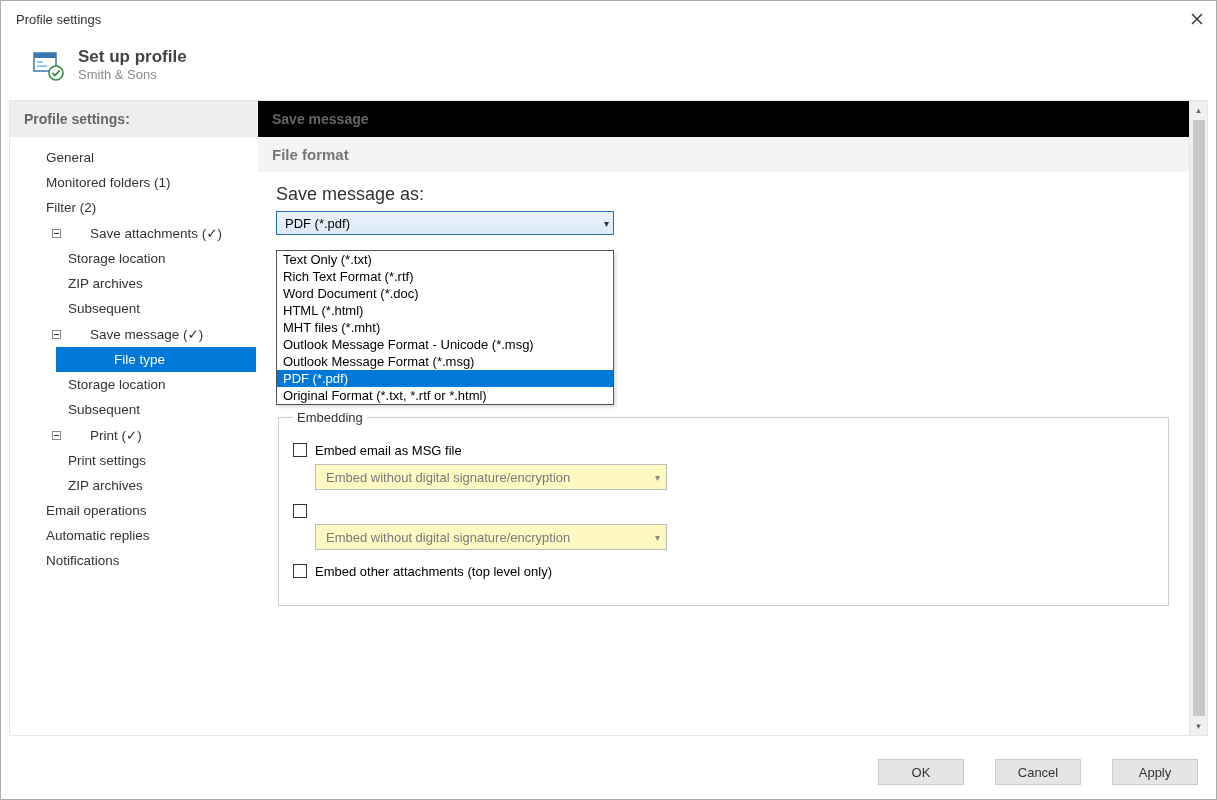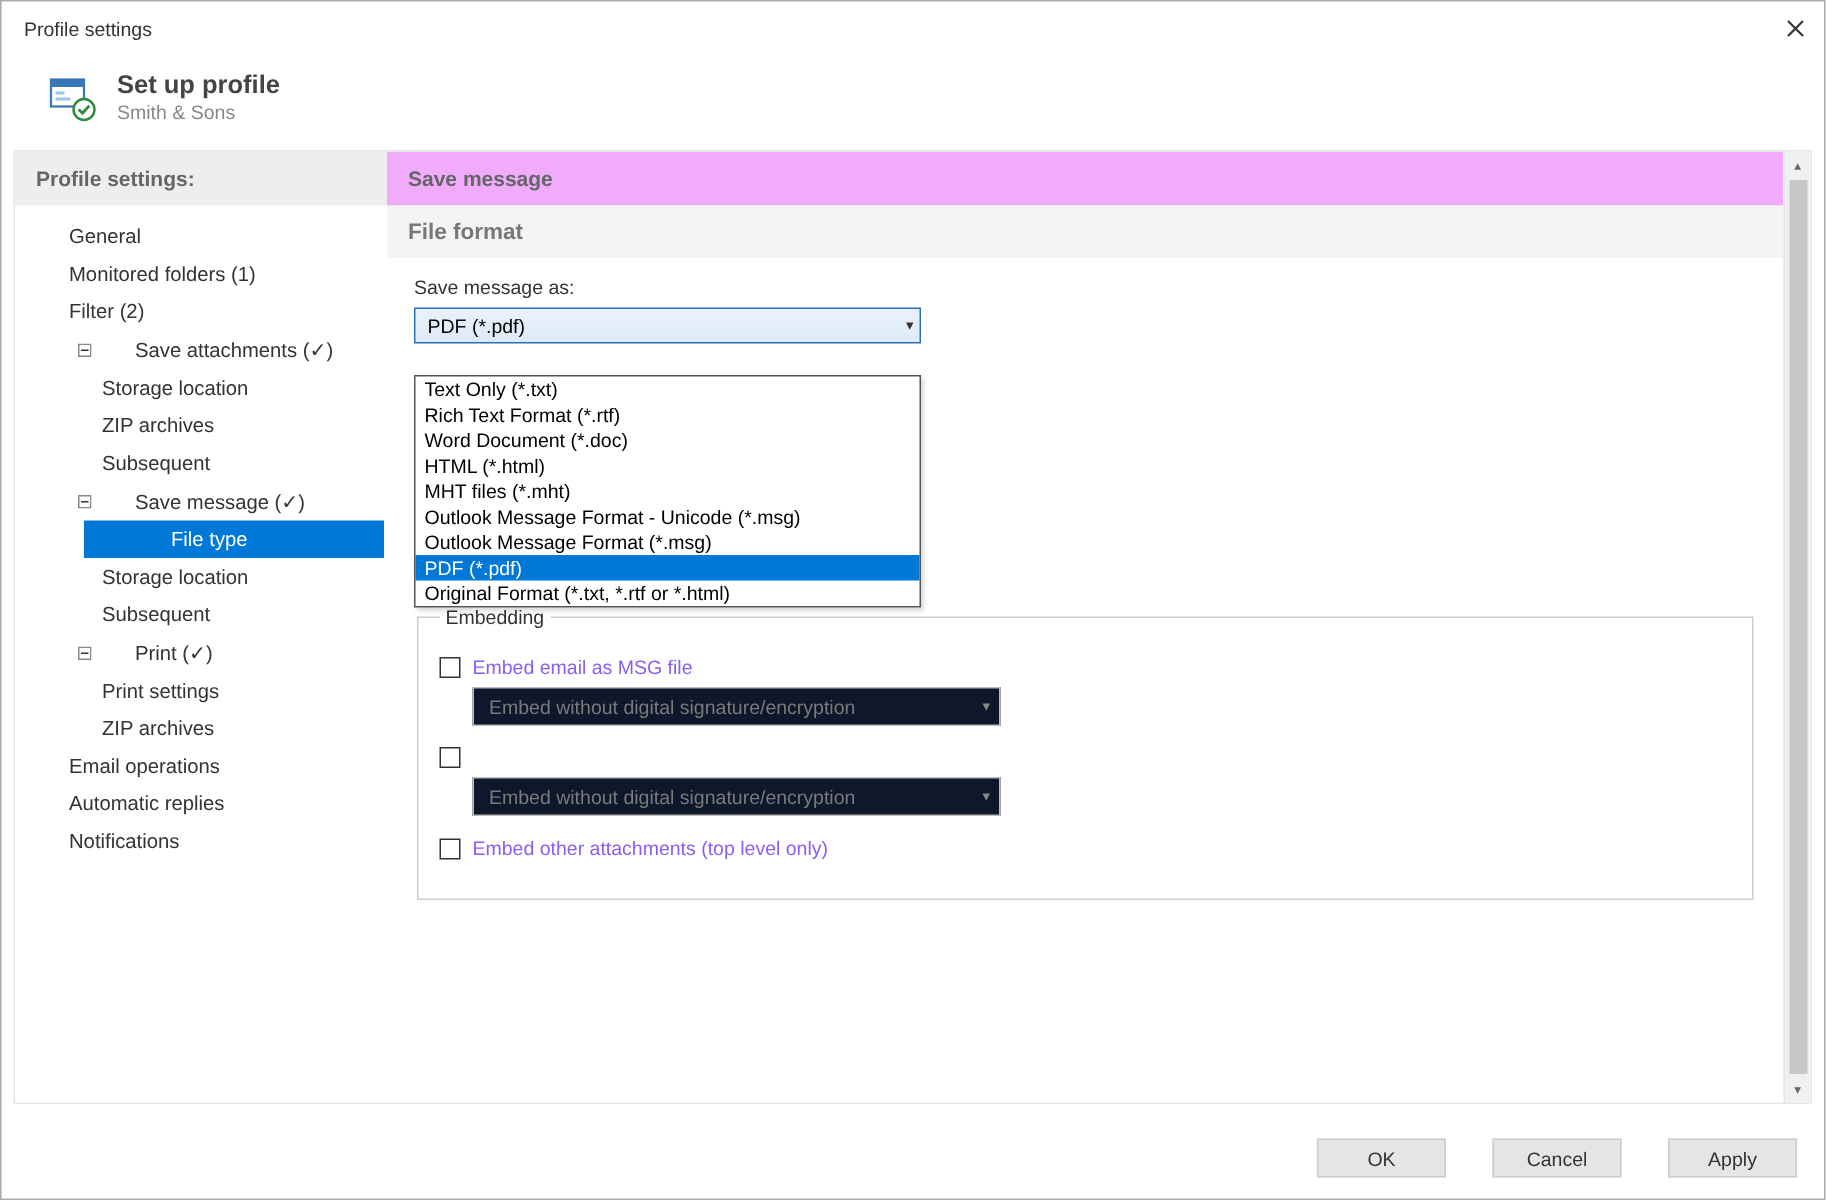--- a/index.html
+++ b/index.html
@@ -22,37 +22,37 @@
 .nav { padding: 8px 0; }
 .nav-item { font-size: 13.5px; color: #333; padding: 5px 8px 5px 36px; cursor: pointer; display:flex; align-items:center; gap:6px; }
 .nav-item.level0 { padding-left: 36px; }
 .nav-item.level1 { padding-left: 40px; gap: 28px; }
 .nav-item.level2 { padding-left: 58px; }
 .nav-item.selected { background: #0078d7; color: #fff; padding-left: 58px; margin-left: 46px; margin-right: 2px; }
 .nav-item .tree-icon { width: 12px; height: 12px; display:inline-flex; align-items:center; justify-content:center; }
 
 .main { flex: 1; position: relative; display:flex; }
 .main-scroll { flex:1; overflow: hidden; }
-.section-header { background: #f0abfc; color: #666; font-weight: 700; font-size: 14px; padding: 10px 14px; }
+.section-header { background: #000000; color: #666; font-weight: 700; font-size: 14px; padding: 10px 14px; }
 .subsection-header { background: #f4f4f4; color: #777; font-weight: 700; font-size: 15px; padding: 9px 14px; }
 
 .content { padding: 12px 18px; position: relative; }
-.field-label { font-size: 13px; color: #333; margin-bottom: 6px; display:block; }
+.field-label { font-size: 18px; color: #333; margin-bottom: 6px; display:block; }
 .combo { width: 338px; height: 24px; border: 1px solid #2a6fba; background: linear-gradient(#e8f2fb,#ddeaf7); display:flex; align-items:center; justify-content:space-between; padding: 0 4px 0 8px; font-size: 13px; cursor:pointer; }
 .combo .arrow { font-size: 10px; color:#333; }
 
 .dropdown { position: absolute; top: 52px; left: 18px; width: 338px; border: 1px solid #555; background: #fff; z-index: 100; box-shadow: 2px 2px 3px rgba(0,0,0,.15); margin-top: 26px; }
 .dropdown .opt { font-size: 13px; padding: 1px 6px; cursor:pointer; }
 .dropdown .opt.sel { background: #0078d7; color: #fff; }
 
 fieldset.embedding { border: 1px solid #ccc; margin: 175px 2px 0 2px; padding: 10px 14px 20px 14px; }
 fieldset.embedding legend { font-size: 13px; color: #333; padding: 0 4px; }
-.chk-row { display:flex; align-items:center; gap:8px; font-size: 13px; color:#8b5cf6; margin: 8px 0 6px 0; }
+.chk-row { display:flex; gap:8px; font-size: 13px; color:#000000; margin: 8px 0 6px 0; }
 .chk { width: 14px; height: 14px; border: 1px solid #333; background:#fff; cursor:pointer; }
-.disabled-select { width: 352px; height: 26px; background: #0f172a; color:#7a7a7a; border:1px solid #bbb; display:flex; align-items:center; justify-content:space-between; padding:0 6px 0 10px; font-size:13px; margin-left: 22px; }
+.disabled-select { width: 352px; height: 26px; background: #fef9c3; color:#7a7a7a; border:1px solid #bbb; display:flex; align-items:center; justify-content:space-between; padding:0 6px 0 10px; font-size:13px; margin-left: 22px; }
 .disabled-select .arrow { font-size:10px; color:#888; }
 
 .vscroll { width: 18px; background: #f0f0f0; display:flex; flex-direction:column; justify-content:space-between; align-items:center; border-left:1px solid #e6e6e6; }
 .vscroll .btn { width:100%; height:18px; display:flex; align-items:center; justify-content:center; font-size:9px; color:#666; cursor:pointer; }
 .vscroll .thumb { width: 12px; flex:1; background:#c8c8c8; margin:1px 0; border-radius:0; }
 
 .footer { position: absolute; bottom: 0; left: 0; right: 0; height: 54px; display:flex; align-items:center; justify-content:flex-end; gap: 10px; padding: 0 18px; }
 .btn-std { width: 86px; height: 26px; background: #e5e5e5; border:1px solid #ccc; font-size:13px; color:#333; cursor:pointer;margin-left:21px; }
 </style>
 </head>

